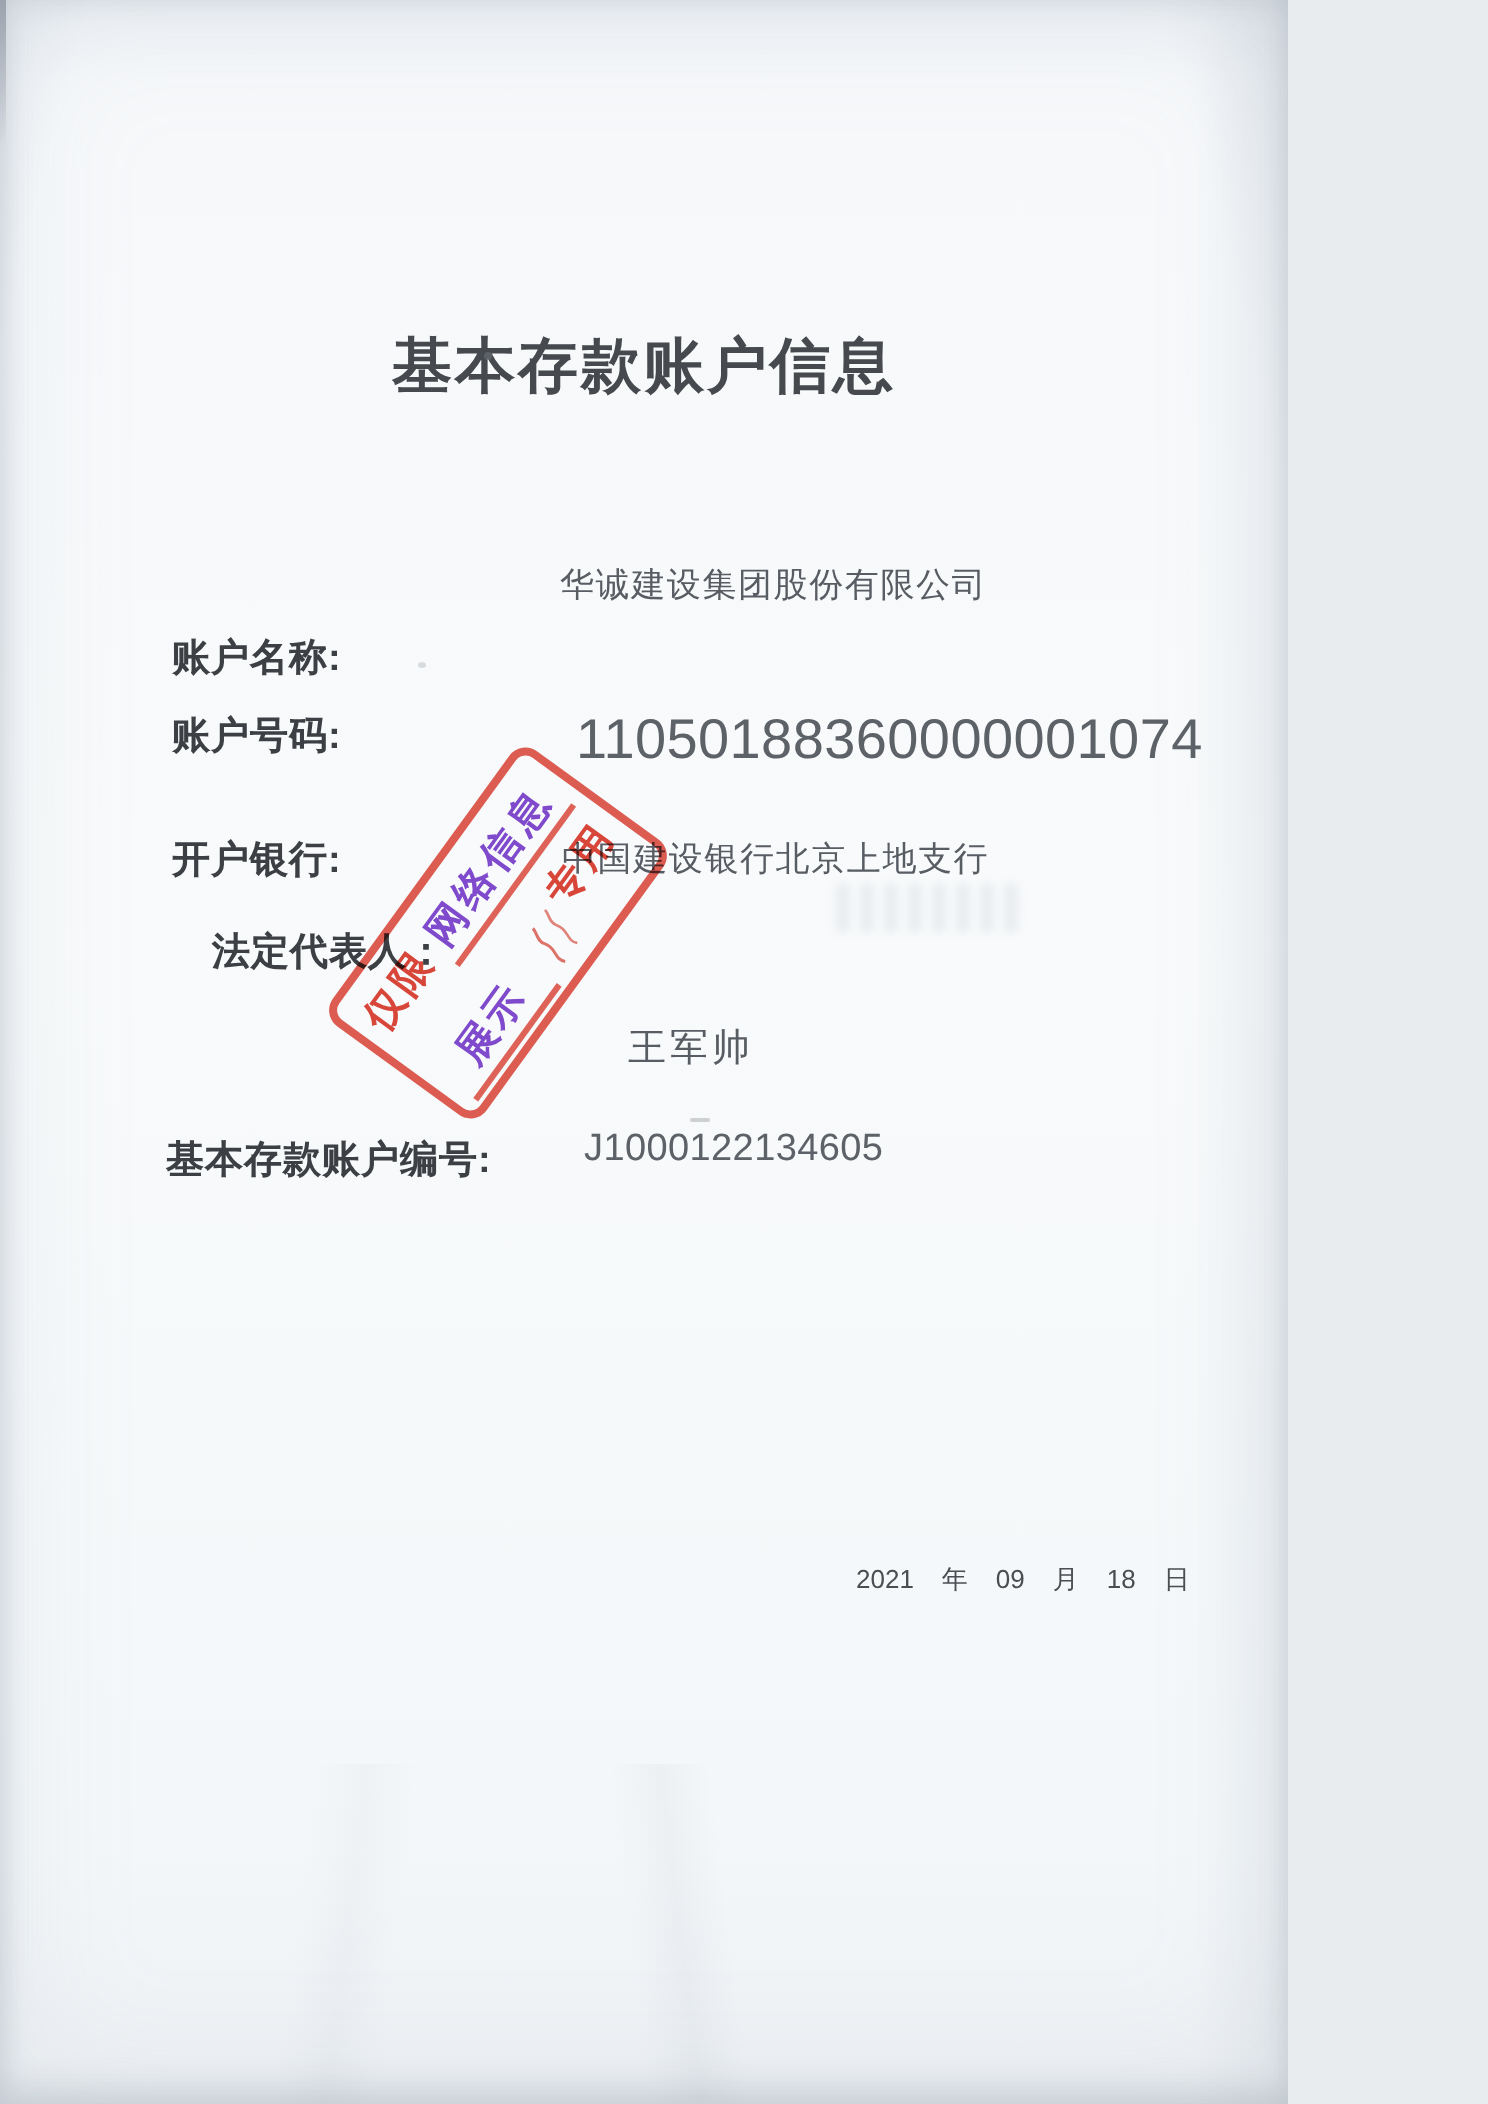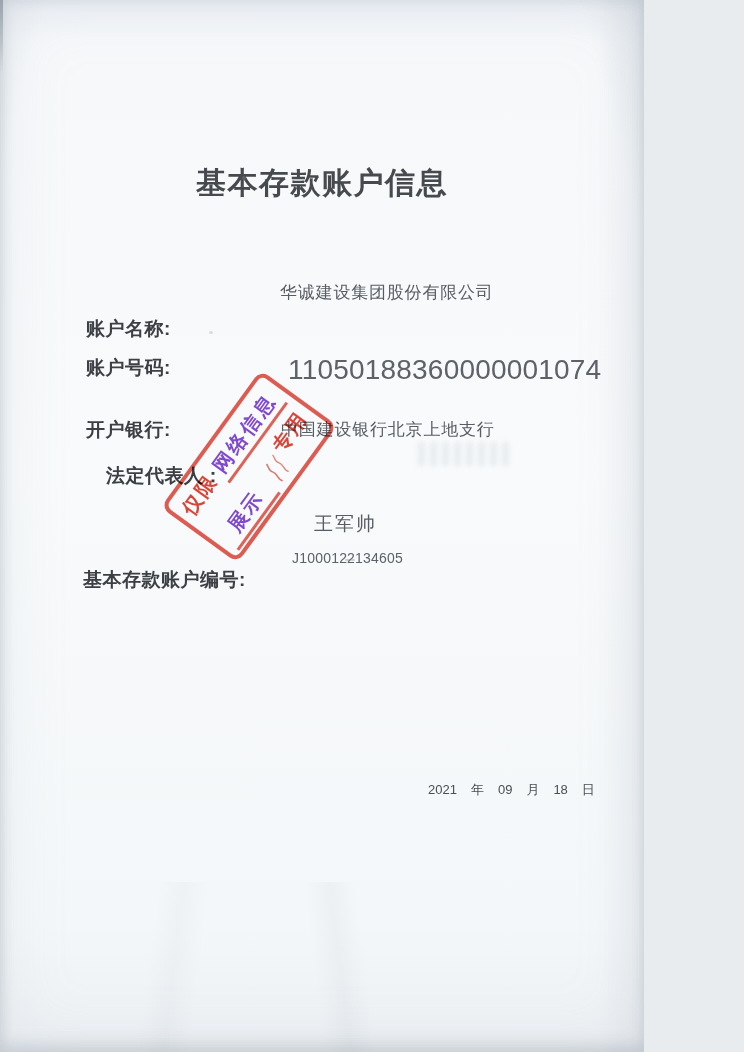--- a/index.html
+++ b/index.html
@@ -104,21 +104,21 @@
   <div class="field-label" style="left:86px;top:355px;">账户号码:</div>
   <div class="value-num" style="left:288px;top:354px;">11050188360000001074</div>
 
   <div class="field-label" style="left:86px;top:417px;">开户银行:</div>
   <div class="value-cjk" style="left:281px;top:418px;">中国建设银行北京上地支行</div>
 
   <div class="field-label" style="left:86px;top:463px;margin-left:20px;">法定代表人：</div>
   <div class="value-cjk" style="left:314px;top:487px;font-size:19px;letter-spacing:2px;margin-top:24px;">王军帅</div>
 
   <div class="field-label" style="left:83px;top:567px;">基本存款账户编号:</div>
-  <div class="value-num" style="left:292px;top:550px;font-size:14px;">J1000122134605</div>
+  <div class="value-num" style="left:292px;top:564px;font-size:19px;">J1000122134605</div>
 
   <div class="date-row">
     <span>2021</span>
     <span>年</span>
     <span>09</span>
     <span>月</span>
     <span>18</span>
     <span>日</span>
   </div>
 

